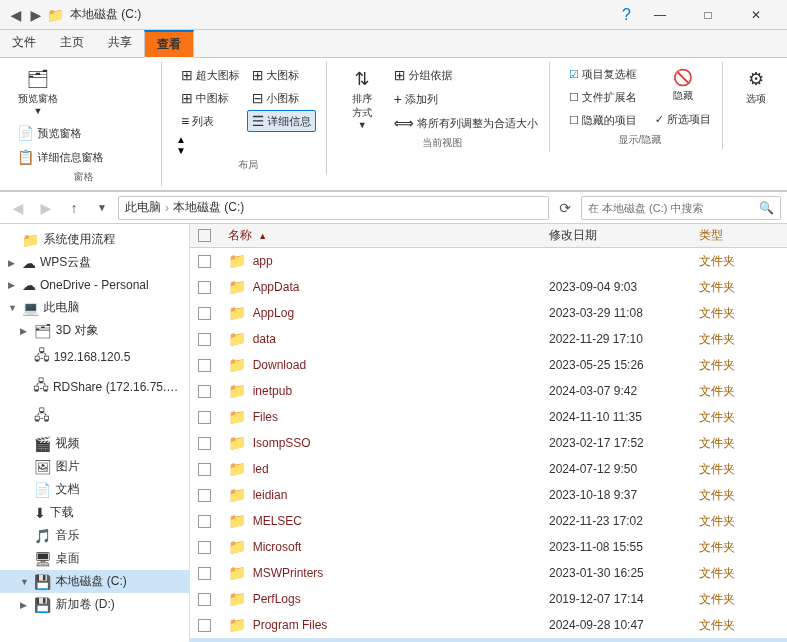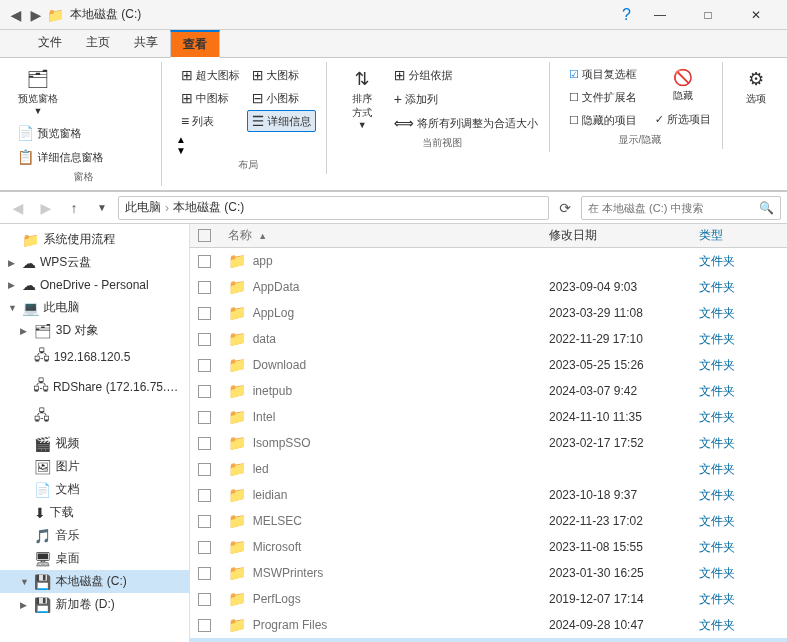--- a/index.html
+++ b/index.html
@@ -16,21 +16,21 @@
       gap: 6px;
     }
     .title-bar-icons { display: flex; gap: 4px; align-items: center; }
     .title-icon { width: 16px; height: 16px; display: flex; align-items: center; justify-content: center; font-size: 14px; color: #555; }
     .title-text { flex: 1; font-size: 12px; color: #333; }
     .win-controls { display: flex; gap: 2px; }
     .win-btn { width: 46px; height: 30px; display: flex; align-items: center; justify-content: center; cursor: pointer; font-size: 12px; color: #333; }
 
     
     .ribbon { background: #f5f5f5; border-bottom: 1px solid #c8c8c8; }
-    .ribbon-tabs { display: flex; border-bottom: 1px solid #c8c8c8; padding-left: 26px; }
+    .ribbon-tabs { display: flex; border-bottom: 1px solid #c8c8c8; }
     .ribbon-tab { padding: 4px 12px; font-size: 12px; cursor: pointer; color: #333; }
     .ribbon-tab.active { background: #f97316; border-top: 2px solid #0078d7; border-left: 1px solid #c8c8c8; border-right: 1px solid #c8c8c8; border-bottom: 1px solid white; margin-bottom: -1px; font-weight: bold; }
     .ribbon-content { background: white; padding: 4px 6px; display: flex; align-items: flex-start; gap: 8px; border-bottom: 1px solid #c8c8c8; min-height: 90px; }
     .ribbon-group { display: flex; flex-direction: column; align-items: center; padding: 2px 6px; border-right: 1px solid #d0d0d0; min-height: 78px; }
     .ribbon-group:last-child { border-right: none; }
     .ribbon-group-label { font-size: 10px; color: #666; margin-top: auto; padding-top: 2px; }
     .ribbon-group-items { display: flex; gap: 2px; flex-wrap: wrap; align-items: center; }
     .ribbon-btn { display: flex; flex-direction: column; align-items: center; padding: 3px 5px; cursor: pointer; border: 1px solid transparent; border-radius: 3px; min-width: 38px; font-size: 10px; color: #333; }
     .ribbon-btn-icon { font-size: 18px; margin-bottom: 2px; }
     .ribbon-btn-row { display: flex; align-items: center; gap: 3px; padding: 2px 4px; cursor: pointer; border: 1px solid transparent; border-radius: 2px; font-size: 11px; color: #333; white-space: nowrap; }
@@ -56,23 +56,23 @@
     .sidebar-item.selected { background: #cce4f7; }
     .sidebar-item.indent1 { padding-left: 20px; }
     .expand-arrow { font-size: 9px; color: #666; width: 10px; }
     .sidebar-icon { font-size: 14px; }
     .sidebar-label { font-size: 12px; white-space: nowrap; overflow: hidden; text-overflow: ellipsis; }
 
     
     .file-area { flex: 1; background: white; overflow-y: auto; }
     .file-header { display: flex; align-items: center; background: #f5f5f5; border-bottom: 1px solid #d0d0d0; padding: 0 8px; height: 24px; font-size: 12px; position: sticky; top: 0; z-index: 1; }
     .col-check { width: 30px; }
-    .col-name { flex: 1; cursor: pointer; color: #737373; }
+    .col-name { flex: 1; cursor: pointer; color: #7f1d1d; }
     .col-date { width: 150px; cursor: pointer; color: #333; }
-    .col-type { width: 80px; cursor: pointer; color: #0369a1; }
+    .col-type { width: 80px; cursor: pointer; color: #a16207; }
     .file-row { display: flex; align-items: center; padding: 2px 8px; height: 26px; font-size: 12px; cursor: pointer; }
     .file-row.selected { background: #cce4f7; }
     .file-row .col-name { display: flex; align-items: center; gap: 6px; }
     .folder-icon { font-size: 15px; }
     .sort-arrow { font-size: 9px; margin-left: 3px; }
 
     
     .cb { width: 13px; height: 13px; border: 1px solid #999; display: flex; align-items: center; justify-content: center; font-size: 9px; }
 
     
@@ -439,21 +439,21 @@
           </div>
           <div class="col-date">2024-03-07 9:42</div>
           <div class="col-type">文件夹</div>
         </div>
         <div class="file-row">
           <div class="col-check">
             <div class="cb"></div>
           </div>
           <div class="col-name">
             <span class="folder-icon">📁</span>
-            <span>Intel</span>
+            <span>Files</span>
           </div>
           <div class="col-date">2024-11-10 11:35</div>
           <div class="col-type">文件夹</div>
         </div>
         <div class="file-row">
           <div class="col-check">
             <div class="cb"></div>
           </div>
           <div class="col-name">
             <span class="folder-icon">📁</span>
@@ -463,20 +463,21 @@
           <div class="col-type">文件夹</div>
         </div>
         <div class="file-row">
           <div class="col-check">
             <div class="cb"></div>
           </div>
           <div class="col-name">
             <span class="folder-icon">📁</span>
             <span>led</span>
           </div>
+          <div class="col-date">2024-07-12 9:50</div>
           <div class="col-type">文件夹</div>
         </div>
         <div class="file-row">
           <div class="col-check">
             <div class="cb"></div>
           </div>
           <div class="col-name">
             <span class="folder-icon">📁</span>
             <span>leidian</span>
           </div>

